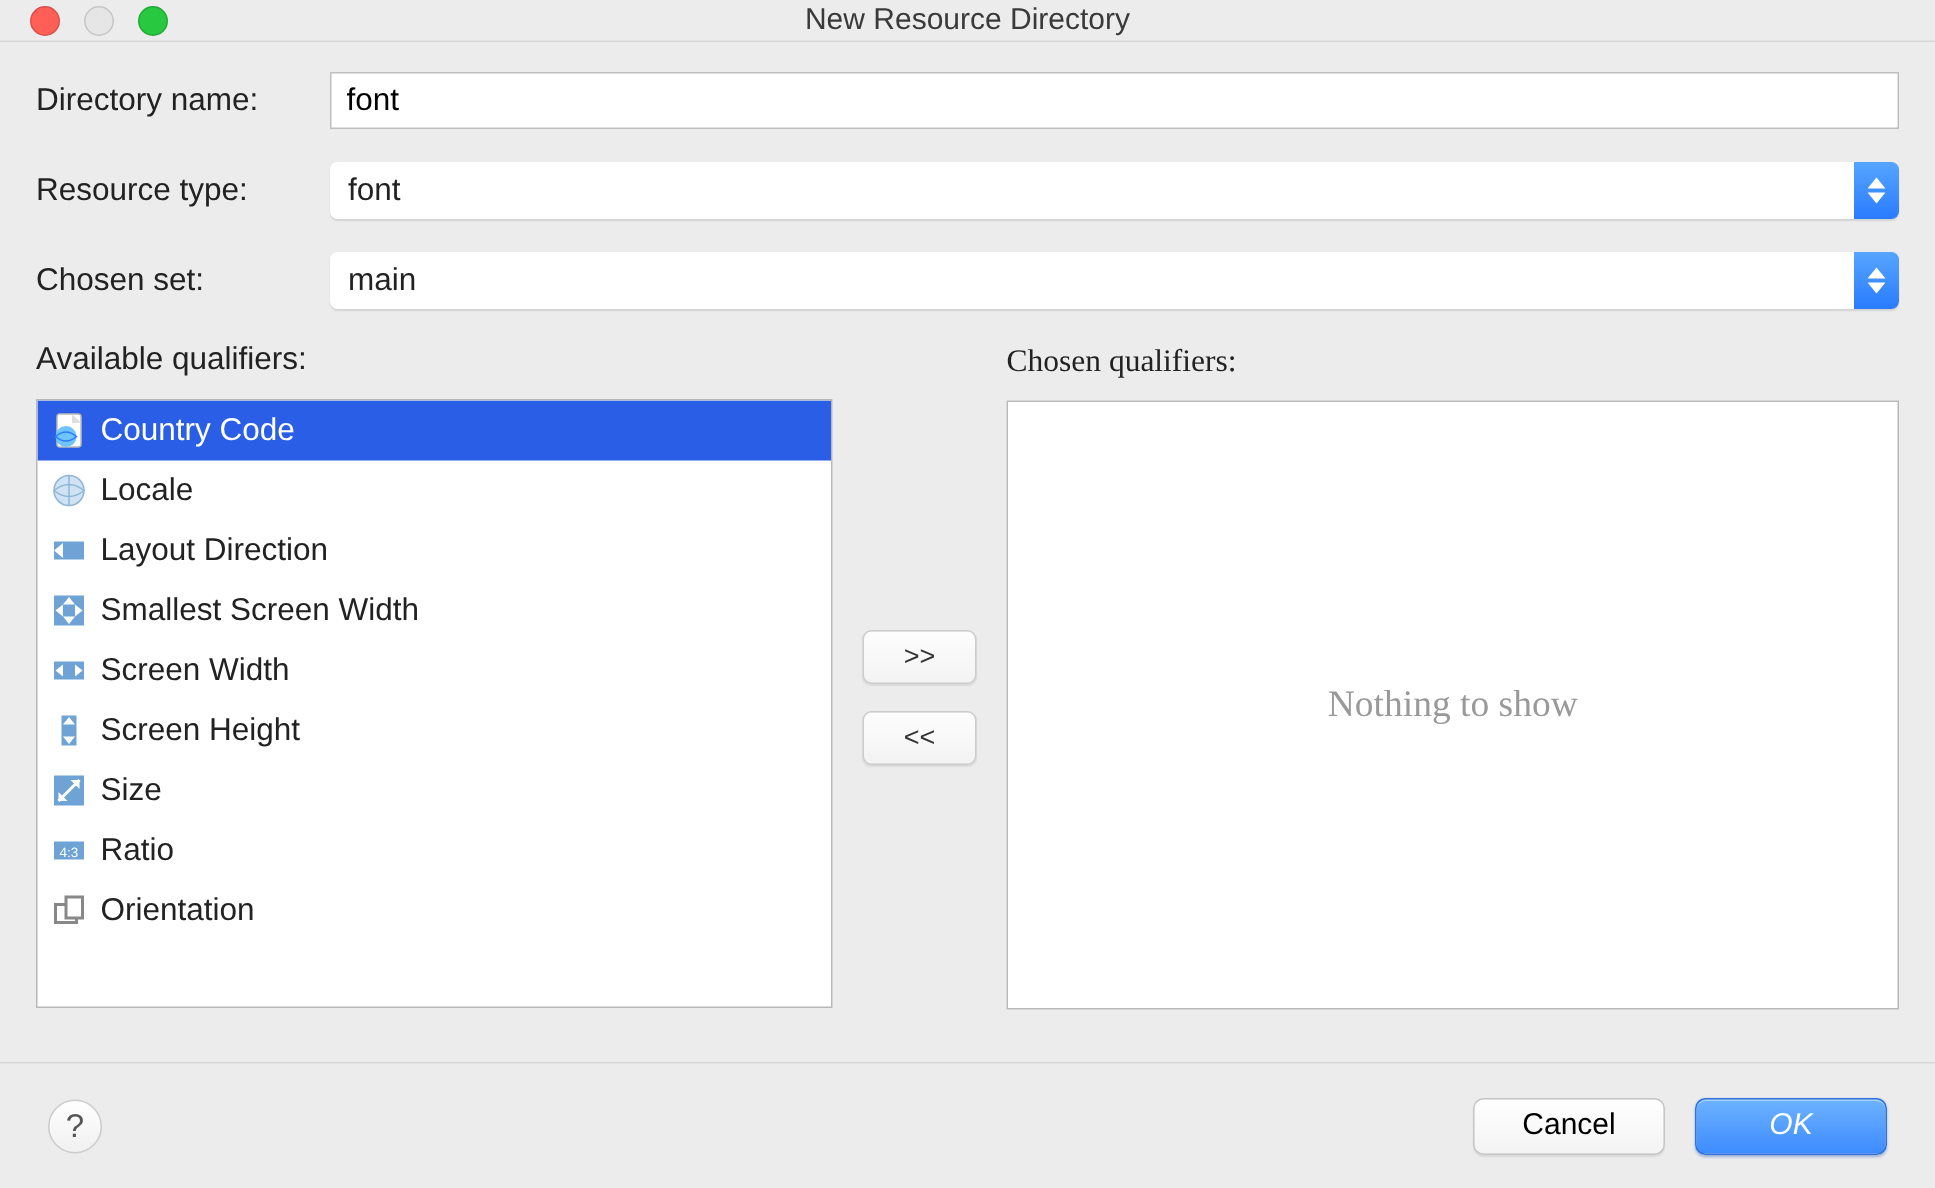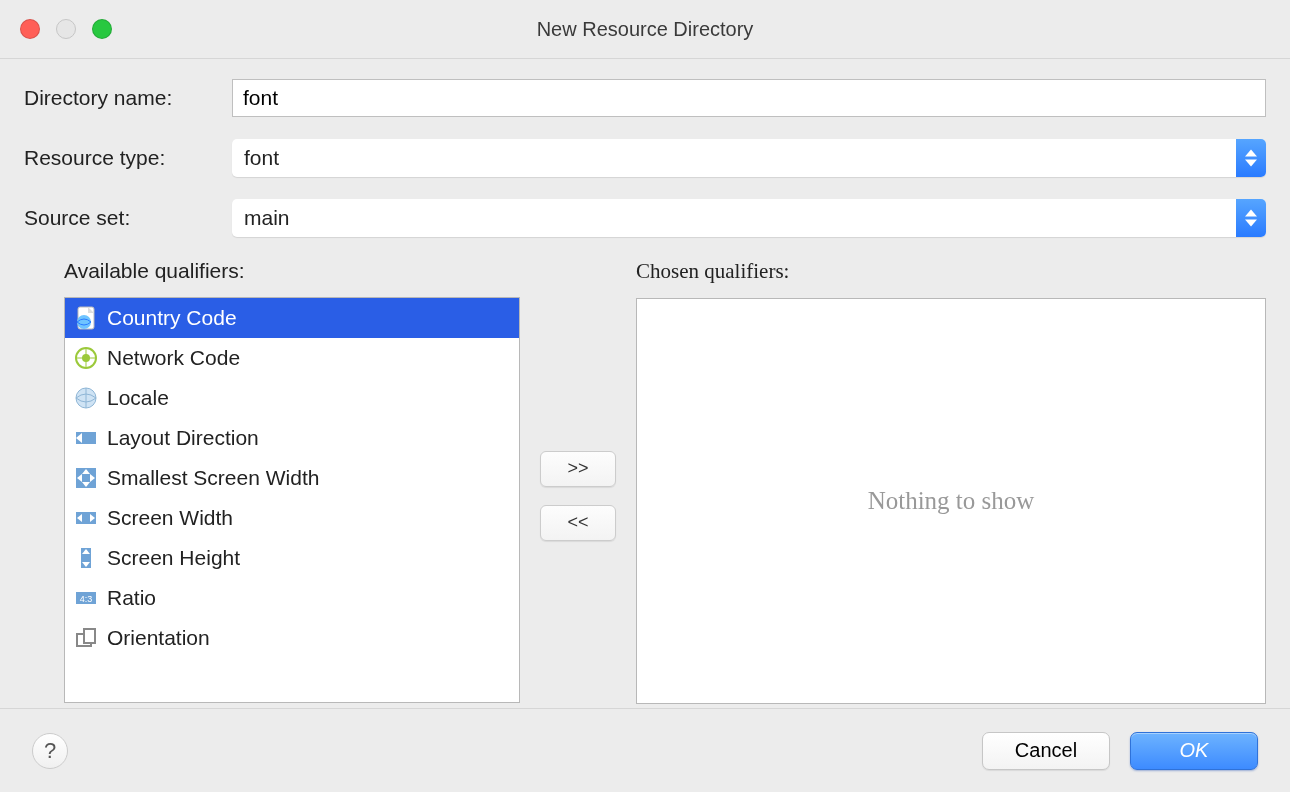--- a/index.html
+++ b/index.html
@@ -4,21 +4,21 @@
 <style>
   * { box-sizing: border-box; margin: 0; padding: 0; }
   html, body { width: 1290px; height: 792px; overflow: hidden; }
   body {
     font-family: -apple-system, "Helvetica Neue", Arial, sans-serif;
     background: #ececec;
     font-size: 20px;
     color: #222;
   }
   .titlebar {
-    height: 59px;
+    height: 28px;
     display: flex;
     align-items: center;
     border-bottom: 1px solid #d6d6d6;
     position: relative;
     background: #ececec;
   }
   .traffic {
     display: flex;
     gap: 16px;
     padding-left: 20px;
@@ -36,21 +36,20 @@
     font-size: 20px;
     color: #3a3a3a;
   }
   .content {
     padding: 20px 24px 0 24px;
   }
   .form-row {
     display: flex;
     align-items: center;
     margin-bottom: 22px;
-    gap: 12px;
   }
   .form-row label {
     width: 196px;
     font-size: 21px;
   }
   .text-input {
     flex: 1;
     height: 38px;
     border: 1px solid #bfbfbf;
     background: #fff;
@@ -91,21 +90,21 @@
     margin-top: 4px;
   }
   .qual-col { display: flex; flex-direction: column; }
   .qual-label { font-size: 21px; margin-bottom: 14px; }
   .listbox {
     border: 1px solid #b8b8b8;
     background: #fff;
     height: 406px;
     overflow: hidden;
   }
-  .left-col { width: 456px; margin-left: 40px; }
+  .left-col { width: 531px; }
   .right-col { flex: 1; font-family: Liberation Serif, serif; }
   .list-item {
     display: flex;
     align-items: center;
     height: 40px;
     padding: 12px 8px;
     gap: 8px;
     font-size: 21px;
     cursor: default;
     user-select: none;
@@ -213,21 +212,21 @@
             <polygon points="5,0 10,6 0,6" fill="#fff"></polygon>
           </svg>
         <svg viewBox="0 0 10 6">
             <polygon points="0,0 10,0 5,6" fill="#fff"></polygon>
           </svg>
       </div>
     </div>
   </div>
 
   <div class="form-row">
-    <label>Source set:</label>
+    <label>Chosen set:</label>
     <div class="select-wrap">
       <div class="select-value">main</div>
       <div class="select-arrows">
         <svg viewBox="0 0 10 6">
             <polygon points="5,0 10,6 0,6" fill="#fff"></polygon>
           </svg>
         <svg viewBox="0 0 10 6">
             <polygon points="0,0 10,0 5,6" fill="#fff"></polygon>
           </svg>
       </div>
@@ -245,30 +244,20 @@
                 <path d="M14 1 L20 7 L14 7 Z" fill="#ddd"></path>
                 <circle cx="10" cy="16" r="7" fill="#6fc4ff"></circle>
                 <path d="M3 16 Q10 10 17 16 Q10 22 3 16" fill="none" stroke="#2a7bff" stroke-width="1"></path>
               </svg>
             </span>
             <span>Country Code</span>
           </div>
           <div class="list-item">
             <span class="q-icon">
               <svg width="24" height="24">
-                <circle cx="12" cy="12" r="10" fill="#fff" stroke="#9bc93a" stroke-width="2"></circle>
-                <circle cx="12" cy="12" r="4" fill="#9bc93a"></circle>
-                <path d="M12 2 L12 22 M2 12 L22 12" stroke="#9bc93a" stroke-width="1"></path>
-              </svg>
-            </span>
-            <span>Network Code</span>
-          </div>
-          <div class="list-item">
-            <span class="q-icon">
-              <svg width="24" height="24">
                 <circle cx="12" cy="12" r="10" fill="#cfe3f4" stroke="#8fb6d6"></circle>
                 <path d="M2 12 Q12 4 22 12 Q12 20 2 12 M12 2 V22" stroke="#8fb6d6" fill="none"></path>
               </svg>
             </span>
             <span>Locale</span>
           </div>
           <div class="list-item">
             <span class="q-icon">
               <svg width="24" height="24">
                 <rect x="2" y="6" width="20" height="12" fill="#6fa3d6"></rect>
@@ -301,20 +290,31 @@
           </div>
           <div class="list-item">
             <span class="q-icon">
               <svg width="24" height="24">
                 <rect x="7" y="2" width="10" height="20" fill="#6fa3d6"></rect>
                 <polygon points="12,3 16,8 8,8" fill="#fff"></polygon>
                 <polygon points="12,21 8,16 16,16" fill="#fff"></polygon>
               </svg>
             </span>
             <span>Screen Height</span>
+          </div>
+          <div class="list-item">
+            <span class="q-icon">
+              <svg width="24" height="24">
+                <rect x="2" y="2" width="20" height="20" fill="#6fa3d6"></rect>
+                <line x1="5" y1="19" x2="19" y2="5" stroke="#fff" stroke-width="2"></line>
+                <polygon points="19,5 19,11 13,5" fill="#fff"></polygon>
+                <polygon points="5,19 11,19 5,13" fill="#fff"></polygon>
+              </svg>
+            </span>
+            <span>Size</span>
           </div>
           <div class="list-item">
             <span class="q-icon">
               <svg width="24" height="24">
                 <rect x="2" y="6" width="20" height="12" fill="#6fa3d6"></rect>
                 <text x="12" y="16" text-anchor="middle" font-size="9" fill="#fff" font-family="Arial">4:3</text>
               </svg>
             </span>
             <span>Ratio</span>
           </div>

